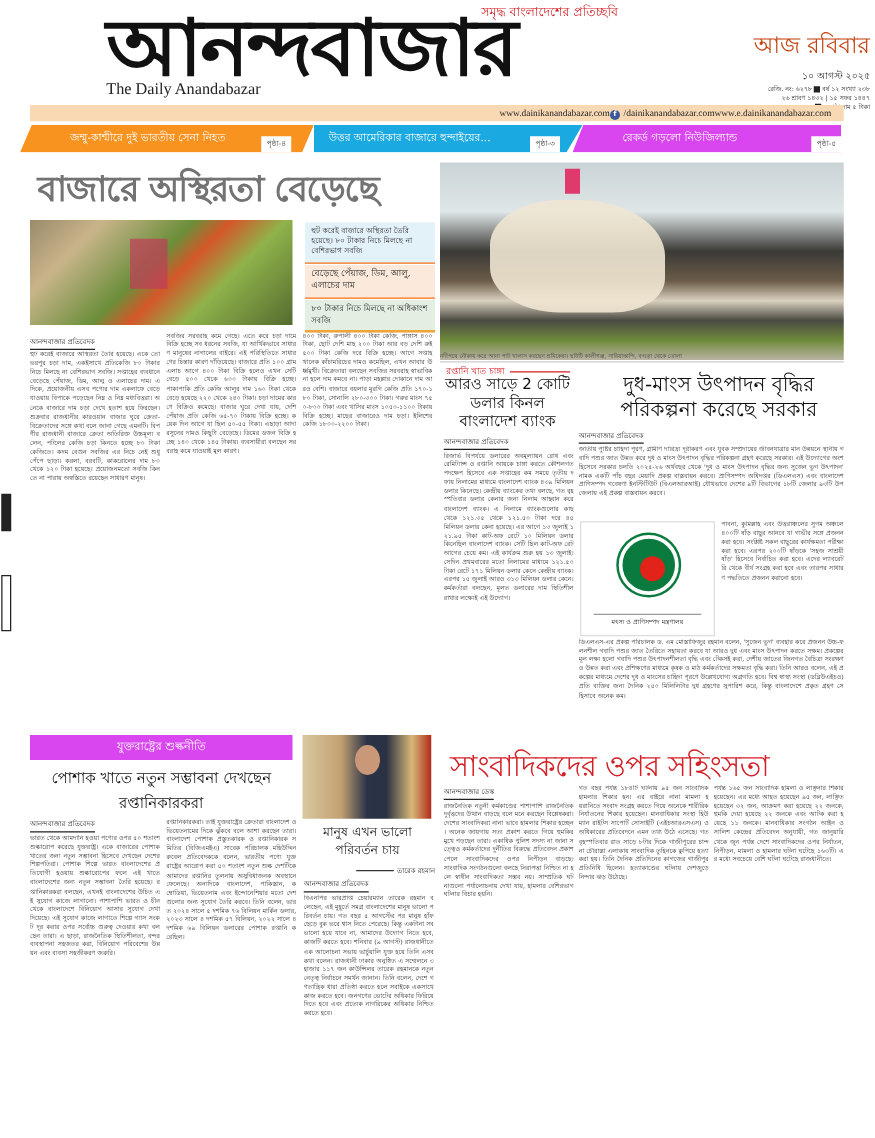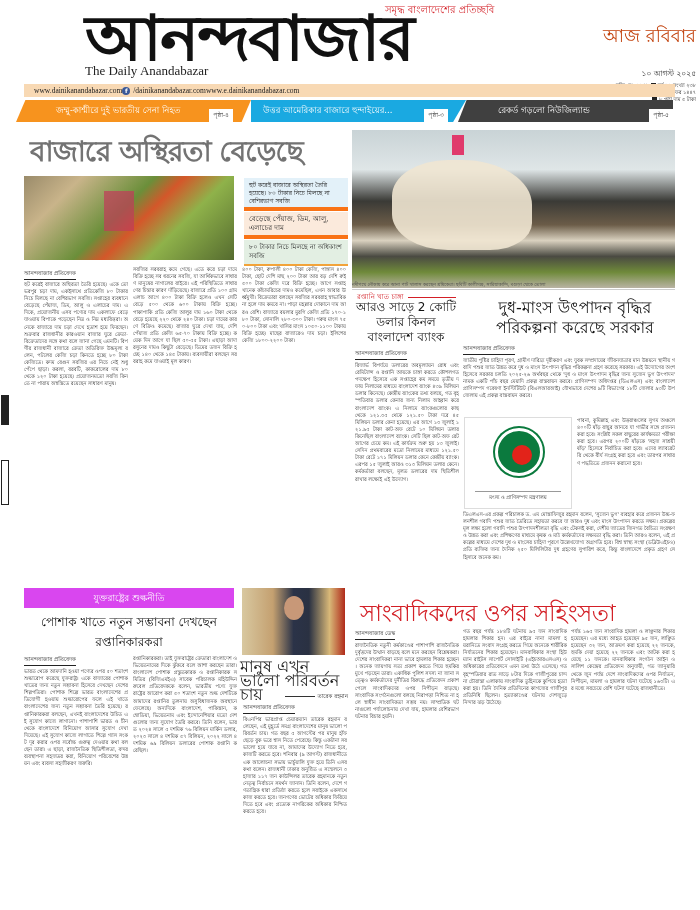--- a/index.html
+++ b/index.html
@@ -3,58 +3,58 @@
 <meta charset="utf-8">
 <style>
 *{box-sizing:border-box;margin:0;padding:0}
 body{width:700px;height:910px;background:#fff;font-family:"DejaVu Serif",serif;color:#222;overflow:hidden;position:relative}
 .masthead{position:absolute;left:0;top:0;width:700px;height:84px}
 .tagline{position:absolute;left:385px;top:2px;font-size:10px;color:#d31f26}
 .logo{position:absolute;left:85px;top:6px;font-family:"DejaVu Sans",sans-serif;font-weight:bold;font-size:66px;line-height:66px;color:#111;letter-spacing:-2px;transform:scaleY(0.95)}
 .logo-en{position:absolute;left:85px;top:63px;font-family:"Liberation Serif",serif;font-size:13px;color:#222}
 .datebox{position:absolute;left:600px;top:22px;width:96px;text-align:right}
 .today{font-size:18px;color:#c2410c;font-weight:normal}
-.date{font-size:7.5px;margin-top:15px}
+.date{font-size:7.5px;margin-top:2px}
 .meta{font-size:5px;line-height:7px;margin-top:2px}
 .sq{display:inline-block;width:5px;height:5px;background:#222;vertical-align:middle}
-.urlbar{position:absolute;left:24px;top:84px;width:651px;height:13px;background:#f8d9b4;font-family:"Liberation Serif",serif;font-size:7.5px;display:flex;justify-content:flex-start;align-items:center;padding:0 10px}
+.urlbar{position:absolute;left:24px;top:84px;width:651px;height:13px;background:#f8d9b4;font-family:"Liberation Serif",serif;font-size:7.5px;display:flex;justify-content:flex-end;align-items:center;padding:0 10px}
 .fb{display:inline-block;width:8px;height:8px;border-radius:50%;background:#3b5998;color:#fff;font-size:6px;text-align:center;line-height:8px;font-weight:bold;font-family:"DejaVu Sans",sans-serif;margin-right:3px}
 .teasers{position:absolute;left:24px;top:100px;width:651px;height:22px;display:flex}
 .teaser{position:relative;height:22px;color:#fff;font-size:8.5px;display:flex;align-items:center;padding-left:12px}
 .t1{width:215px;background:#1aa9e1;clip-path:polygon(0 0,100% 0,94% 100%,0 100%)}
 .t2{width:235px;background:#f7931e;margin-left:-8px;clip-path:polygon(4% 0,100% 0,96% 100%,0 100%);padding-left:40px}
-.t3{width:215px;background:#404040;margin-left:-8px;clip-path:polygon(4% 0,100% 0,100% 100%,0 100%);padding-left:40px}
+.t3{width:215px;background:#d946ef;margin-left:-8px;clip-path:polygon(4% 0,100% 0,100% 100%,0 100%);padding-left:40px}
 .pg{position:absolute;bottom:0;right:18px;background:#fff;color:#333;font-size:6px;padding:1px 4px}
 .t3 .pg{right:0}
 .h1red{position:absolute;left:30px;top:130px;font-family:"DejaVu Sans",sans-serif;font-size:28px;color:#737373;font-weight:bold;letter-spacing:-1px}
 .photo{position:absolute;overflow:hidden}
 .market{left:24px;top:176px;width:210px;height:84px;background:linear-gradient(135deg,#9a8b6a 0%,#c9b48a 20%,#6b8f3a 45%,#d4572a 55%,#8fb24a 70%,#556b2f 100%)}
 .market::after{content:"";position:absolute;left:80px;top:15px;width:30px;height:40px;background:#c23b5a;opacity:.7}
-.sidebox{position:absolute;left:244px;width:104px;font-size:6px;line-height:8px;padding:3px 5px;border-bottom:4px solid #f97316}
+.sidebox{position:absolute;left:244px;width:104px;font-size:6px;line-height:8px;padding:3px 5px;border-bottom:1px solid #f97316}
 .sb1{top:178px;height:33px;background:#e3f1f9}
 .sb2{top:212px;height:27px;background:#fbeadc;font-size:7px;line-height:9px}
 .sb3{top:240px;height:26px;background:#e3efe3;font-size:6.5px;line-height:8.5px;border-bottom:2px solid #f2a33a}
 .river{left:352px;top:130px;width:323px;height:158px;background:linear-gradient(180deg,#c9d3d6 0%,#dfe6e7 25%,#3a3a36 45%,#6b5c48 60%,#d9d1bf 70%,#4a4a42 80%,#6f8a3a 90%,#b9b3a3 100%)}
 .river::before{content:"";position:absolute;left:40px;top:30px;width:140px;height:90px;background:#efe6d2;border-radius:40% 50% 30% 40%;opacity:.9}
 .river::after{content:"";position:absolute;left:100px;top:5px;width:12px;height:20px;background:#e03a6c}
 .caption{position:absolute;font-size:4.5px;color:#444}
 .rule{position:absolute;height:1px;background:#ccc}
 .byline{position:absolute;font-size:5.5px;color:#222;border-bottom:1px solid #222;padding-bottom:1px}
 .col{position:absolute;font-size:5px;line-height:7.1px;color:#333;text-align:justify;overflow:hidden;word-break:break-all}
 .kicker{position:absolute;left:357px;top:291px;font-size:7px;color:#d31f26}
 .kicker::after{content:"";display:inline-block;width:48px;height:1px;background:#d31f26;margin-left:4px;vertical-align:middle}
 .h2{position:absolute;font-family:"DejaVu Sans",sans-serif;color:#111;text-align:center}
 .emblem{position:absolute;left:464px;top:417px;width:108px;height:92px;border:1px solid #ddd;background:#fff}
 .emblem .circ{position:absolute;left:30px;top:10px;width:48px;height:48px;border-radius:50%;background:#0b7a3e;border:3px solid #fff;box-shadow:0 0 0 2px #0b7a3e}
 .emblem .dot{position:absolute;left:14px;top:14px;width:20px;height:20px;border-radius:50%;background:#e2231a}
 .emblem .cap{position:absolute;left:0;right:0;bottom:6px;font-size:5px;text-align:center;border-top:1px solid #999;padding-top:2px;margin:0 10px}
 .blueband{position:absolute;left:24px;top:588px;width:210px;height:20px;background:#d946ef;color:#fff;font-size:9px;text-align:center;line-height:20px}
 .portrait{left:242px;top:588px;width:103px;height:67px;background:linear-gradient(90deg,#d8c8a0 0%,#c4a070 30%,#2b3348 50%,#2a3142 65%,#d8b878 85%,#b02a1a 100%)}
 .portrait::after{content:"";position:absolute;left:42px;top:8px;width:20px;height:24px;border-radius:50%;background:#c89878}
-.quoteh{position:absolute;left:240px;top:660px;width:108px;font-size:16px;font-family:"DejaVu Sans",sans-serif;line-height:14px}
+.quoteh{position:absolute;left:240px;top:660px;width:108px;font-size:10px;text-align:center;font-family:"DejaVu Sans",sans-serif;line-height:14px}
 .quoteby{position:absolute;left:270px;top:693px;width:78px;text-align:right;font-size:5.5px}
 .quoteby::before{content:"";display:inline-block;width:30px;height:1px;background:#333;margin-right:3px;vertical-align:middle}
 .h3red{position:absolute;left:360px;top:595px;font-family:"DejaVu Sans",sans-serif;font-size:23px;color:#d31f26;letter-spacing:-0.5px}
 .spine{position:absolute;left:0;top:380px;width:10px;height:155px}
 .spine .dt{position:absolute;left:1px;top:15px;width:8px;height:30px;background:#222}
 .spine .nm{position:absolute;left:1px;top:80px;width:8px;height:45px;border:1px solid #222}
 </style>
 </head>
 <body>
 

